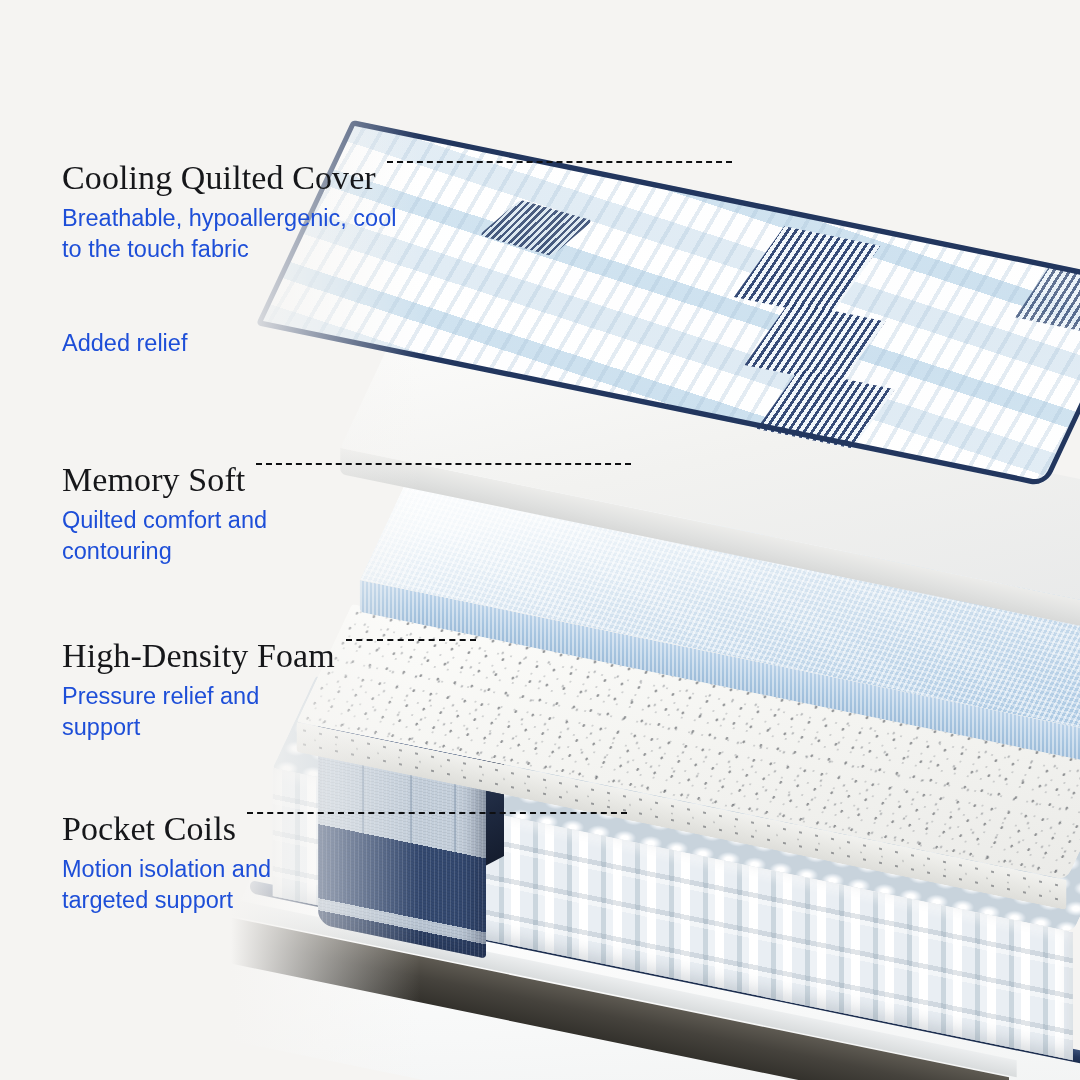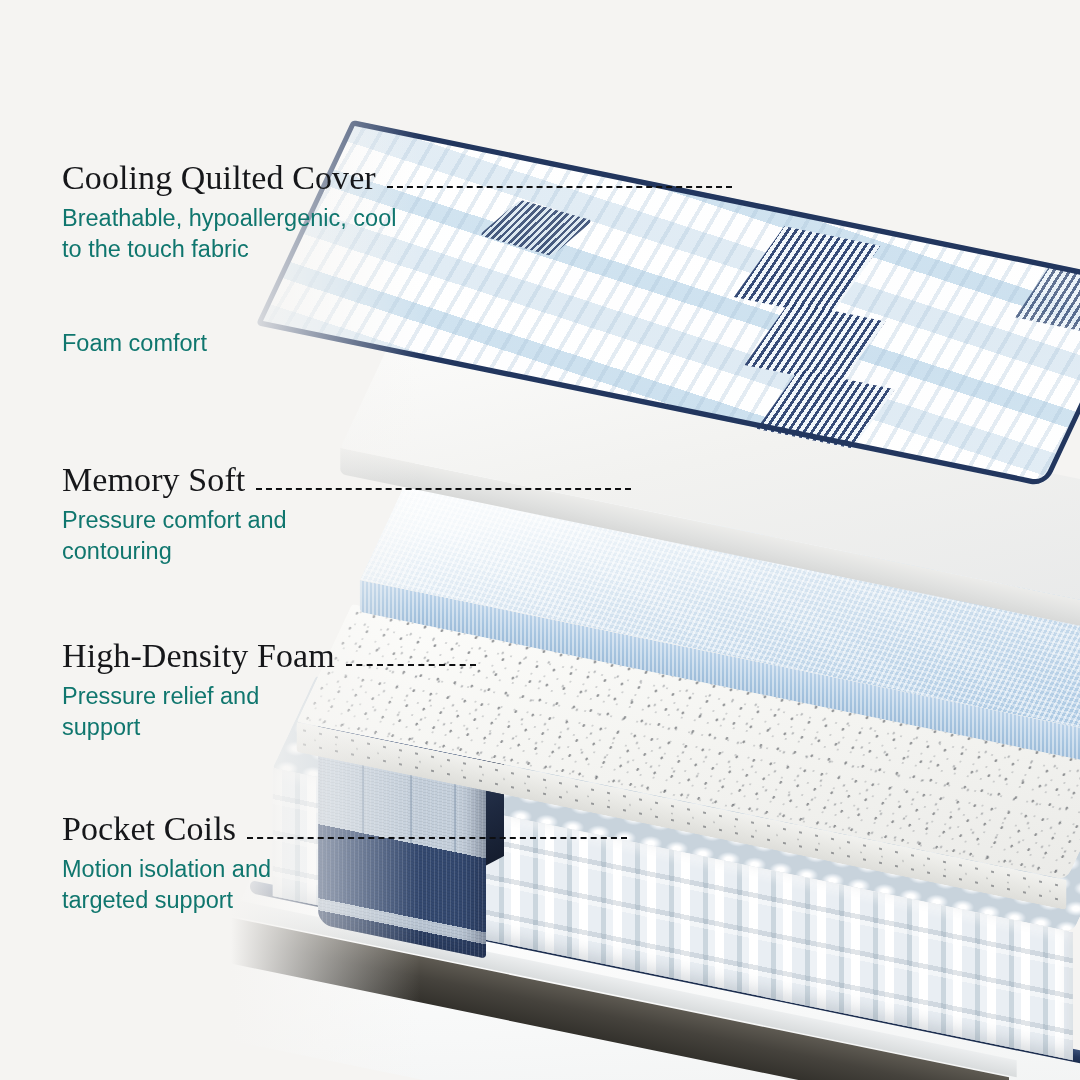--- a/index.html
+++ b/index.html
@@ -34,21 +34,21 @@
   }
 
   
   .callout {
     position: absolute;
     left: 62px;
     z-index: 40;
   }
   .callout-headrow {
     display: flex;
-    align-items: flex-end;
+    align-items: flex-start;
     white-space: nowrap;
   }
   .callout-title {
     font-family: "Liberation Serif", "DejaVu Serif", serif;
     font-weight: 400;
     font-size: 34px;
     line-height: 1;
     color: #16171a;
     letter-spacing: .1px;
   }
@@ -57,21 +57,21 @@
     border-top: 2.1px dashed #0e0f11;
     margin-left: 11px;
     margin-bottom: 7px;
     flex: 0 0 auto;
   }
   .callout-desc {
     font-family: "Liberation Sans", sans-serif;
     font-weight: 300;
     font-size: 23.5px;
     line-height: 1.3;
-    color: #0f766e;
+    color: #1d4ed8;
     margin-top: 8px;
     max-width: 430px;
     white-space: pre-line;
   }
 
   
   #cover-wrap {
     position: absolute;
     left: 352px;
     top: 120px;
@@ -435,29 +435,29 @@
   <div class="callout" style="top:161px">
     <div class="callout-headrow">
       <div class="callout-title">Cooling Quilted Cover</div>
       <div class="leader" style="width:345px"></div>
     </div>
     <div class="callout-desc">Breathable, hypoallergenic, cool
 to the touch fabric</div>
   </div>
 
   <div class="callout" style="top:320px">
-    <div class="callout-desc">Foam comfort</div>
+    <div class="callout-desc">Added relief</div>
   </div>
 
   <div class="callout" style="top:463px">
     <div class="callout-headrow">
       <div class="callout-title">Memory Soft</div>
       <div class="leader" style="width:375px"></div>
     </div>
-    <div class="callout-desc">Pressure comfort and
+    <div class="callout-desc">Quilted comfort and
 contouring</div>
   </div>
 
   <div class="callout" style="top:812px">
     <div class="callout-headrow">
       <div class="callout-title">Pocket Coils</div>
       <div class="leader" style="width:380px"></div>
     </div>
     <div class="callout-desc">Motion isolation and
 targeted support</div>

